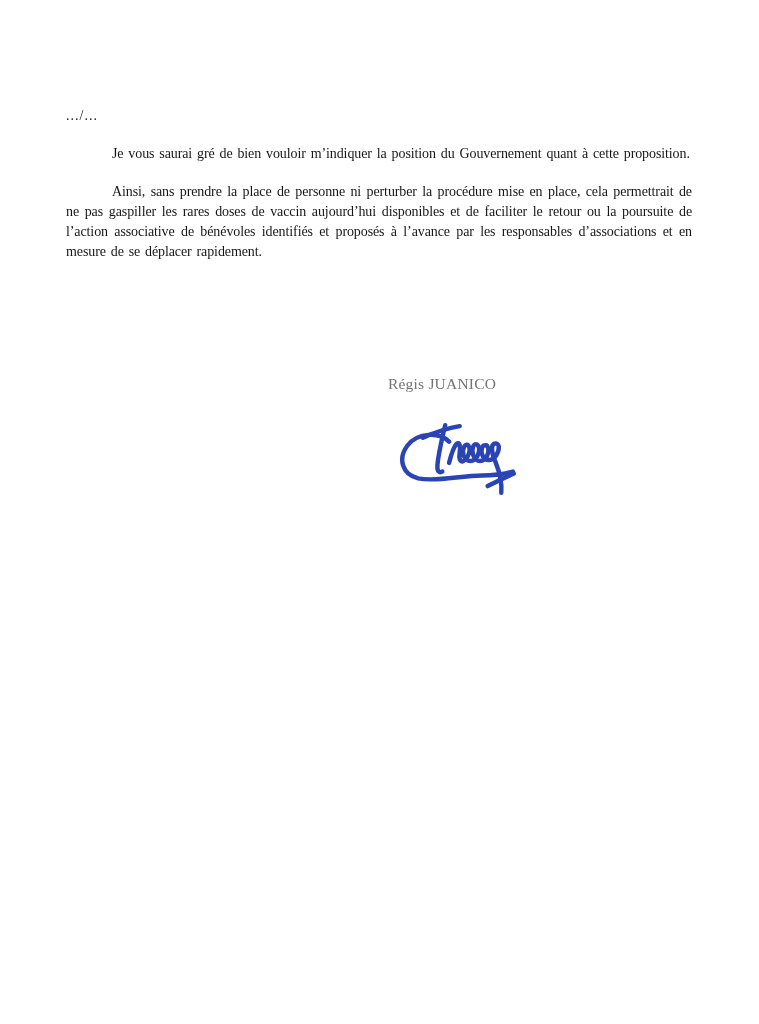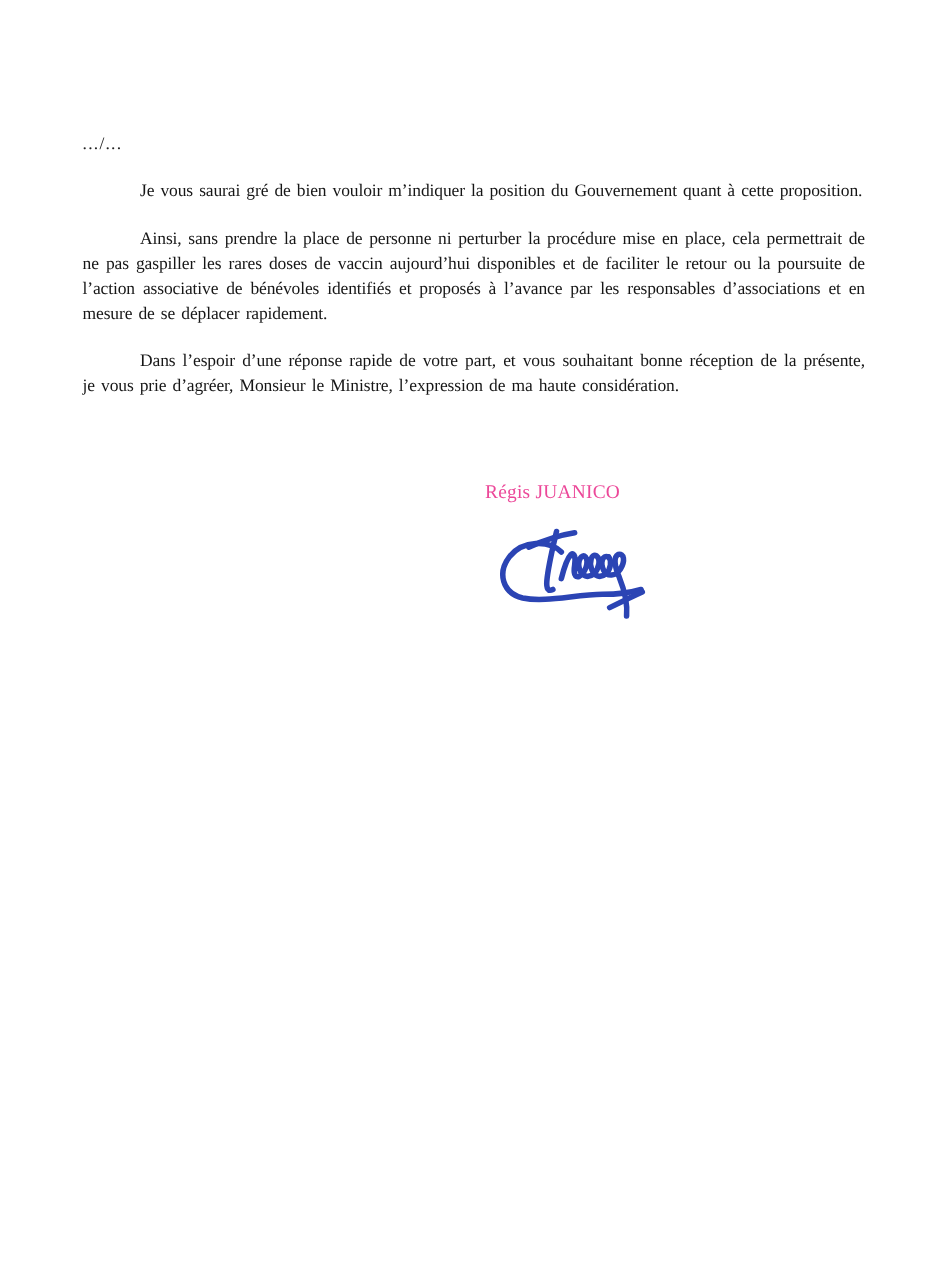--- a/index.html
+++ b/index.html
@@ -34,25 +34,25 @@
     font-size: 14px;
     line-height: 20px;
     text-align: justify;
     text-indent: 46px;
     letter-spacing: -0.1px;
     word-spacing: 1.5px;
   }
   .sig-name {
     position: absolute;
     left: 388px;
-    top: 384px;
+    top: 374px;
     font-size: 15.5px;
     line-height: 20px;
     letter-spacing: 0.2px;
-    color: #ec4899;
+    color: #737373;
     white-space: nowrap;
   }
   .signature-svg {
     position: absolute;
     left: 393px;
     top: 416px;
     width: 145px;
     height: 88px;
   }
 </style>
@@ -61,21 +61,20 @@
 
 <div class="page">
 
   <div class="body-text">
     <div class="marker">.../...</div>
 
     <p class="para">Je vous saurai gré de bien vouloir m’indiquer la position du Gouvernement quant à cette proposition.</p>
 
     <p class="para">Ainsi, sans prendre la place de personne ni perturber la procédure mise en place, cela permettrait de ne pas gaspiller les rares doses de vaccin aujourd’hui disponibles et de faciliter le retour ou la poursuite de l’action associative de bénévoles identifiés et proposés à l’avance par les responsables d’associations et en mesure de se déplacer rapidement.</p>
 
-    <p class="para">Dans l’espoir d’une réponse rapide de votre part, et vous souhaitant bonne réception de la présente, je vous prie d’agréer, Monsieur le Ministre, l’expression de ma haute considération.</p>
   </div>
 
   <div class="sig-name">Régis JUANICO</div>
 
   <svg class="signature-svg" viewBox="0 0 150 90" xmlns="http://www.w3.org/2000/svg" aria-hidden="true">
     <g fill="none" stroke-width="4.6" stroke-linecap="round" stroke-linejoin="round" stroke="#2b44b4">
 
       <path d="M 31 22 C 42 17, 56 12, 69 10"></path>
 
       <path d="M 54 9 C 51 22, 47 38, 46 50 C 45.5 56, 47 59, 51 57"></path>

